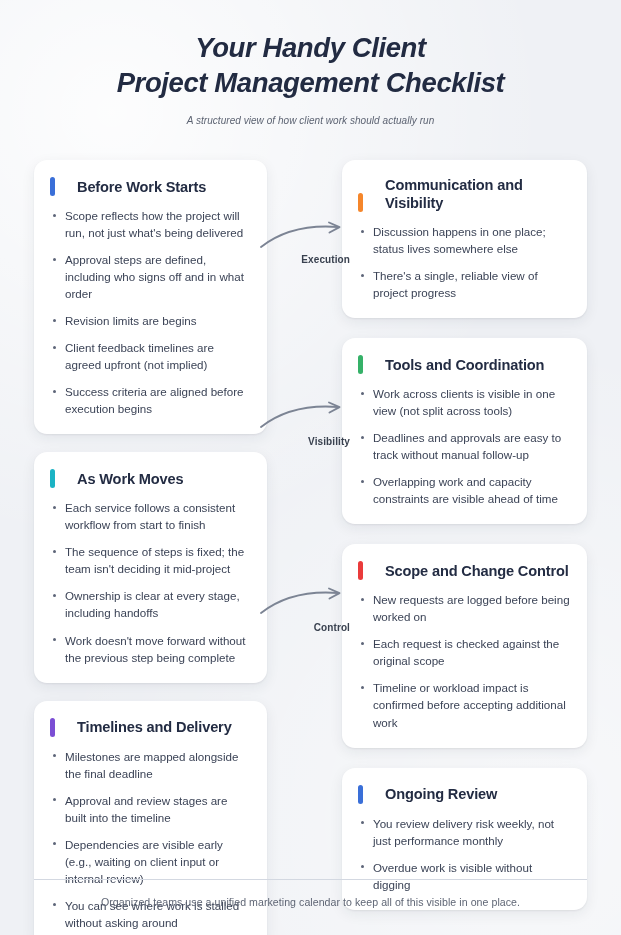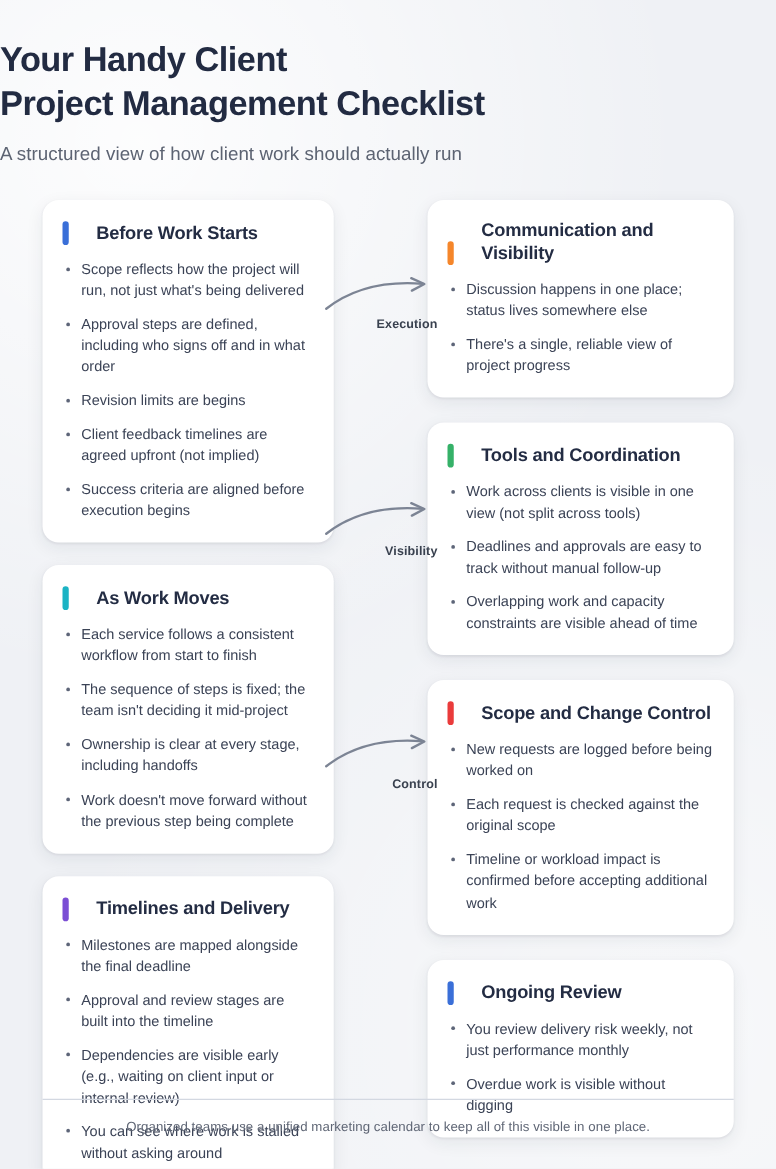--- a/index.html
+++ b/index.html
@@ -33,36 +33,37 @@
   .page {
     position: relative;
     width: 621px;
     height: 935px;
     z-index: 1;
   }
 
   
   .header {
     padding-top: 30px;
-    text-align: left;
+    text-align: center;
+    font-style: italic;
   }
 
   .title {
     font-size: 27.5px;
     font-weight: 700;
     letter-spacing: -0.4px;
     line-height: 1.28;
     color: #222b42;
   }
 
   .title .line2 { display: block; }
 
   .subtitle {
     margin-top: 15px;
-    font-size: 15px;
+    font-size: 10px;
     font-weight: 400;
     color: #5c6372;
     letter-spacing: 0.05px;
   }
 
   
   .columns {
     position: absolute;
     top: 160px;
     left: 0;

